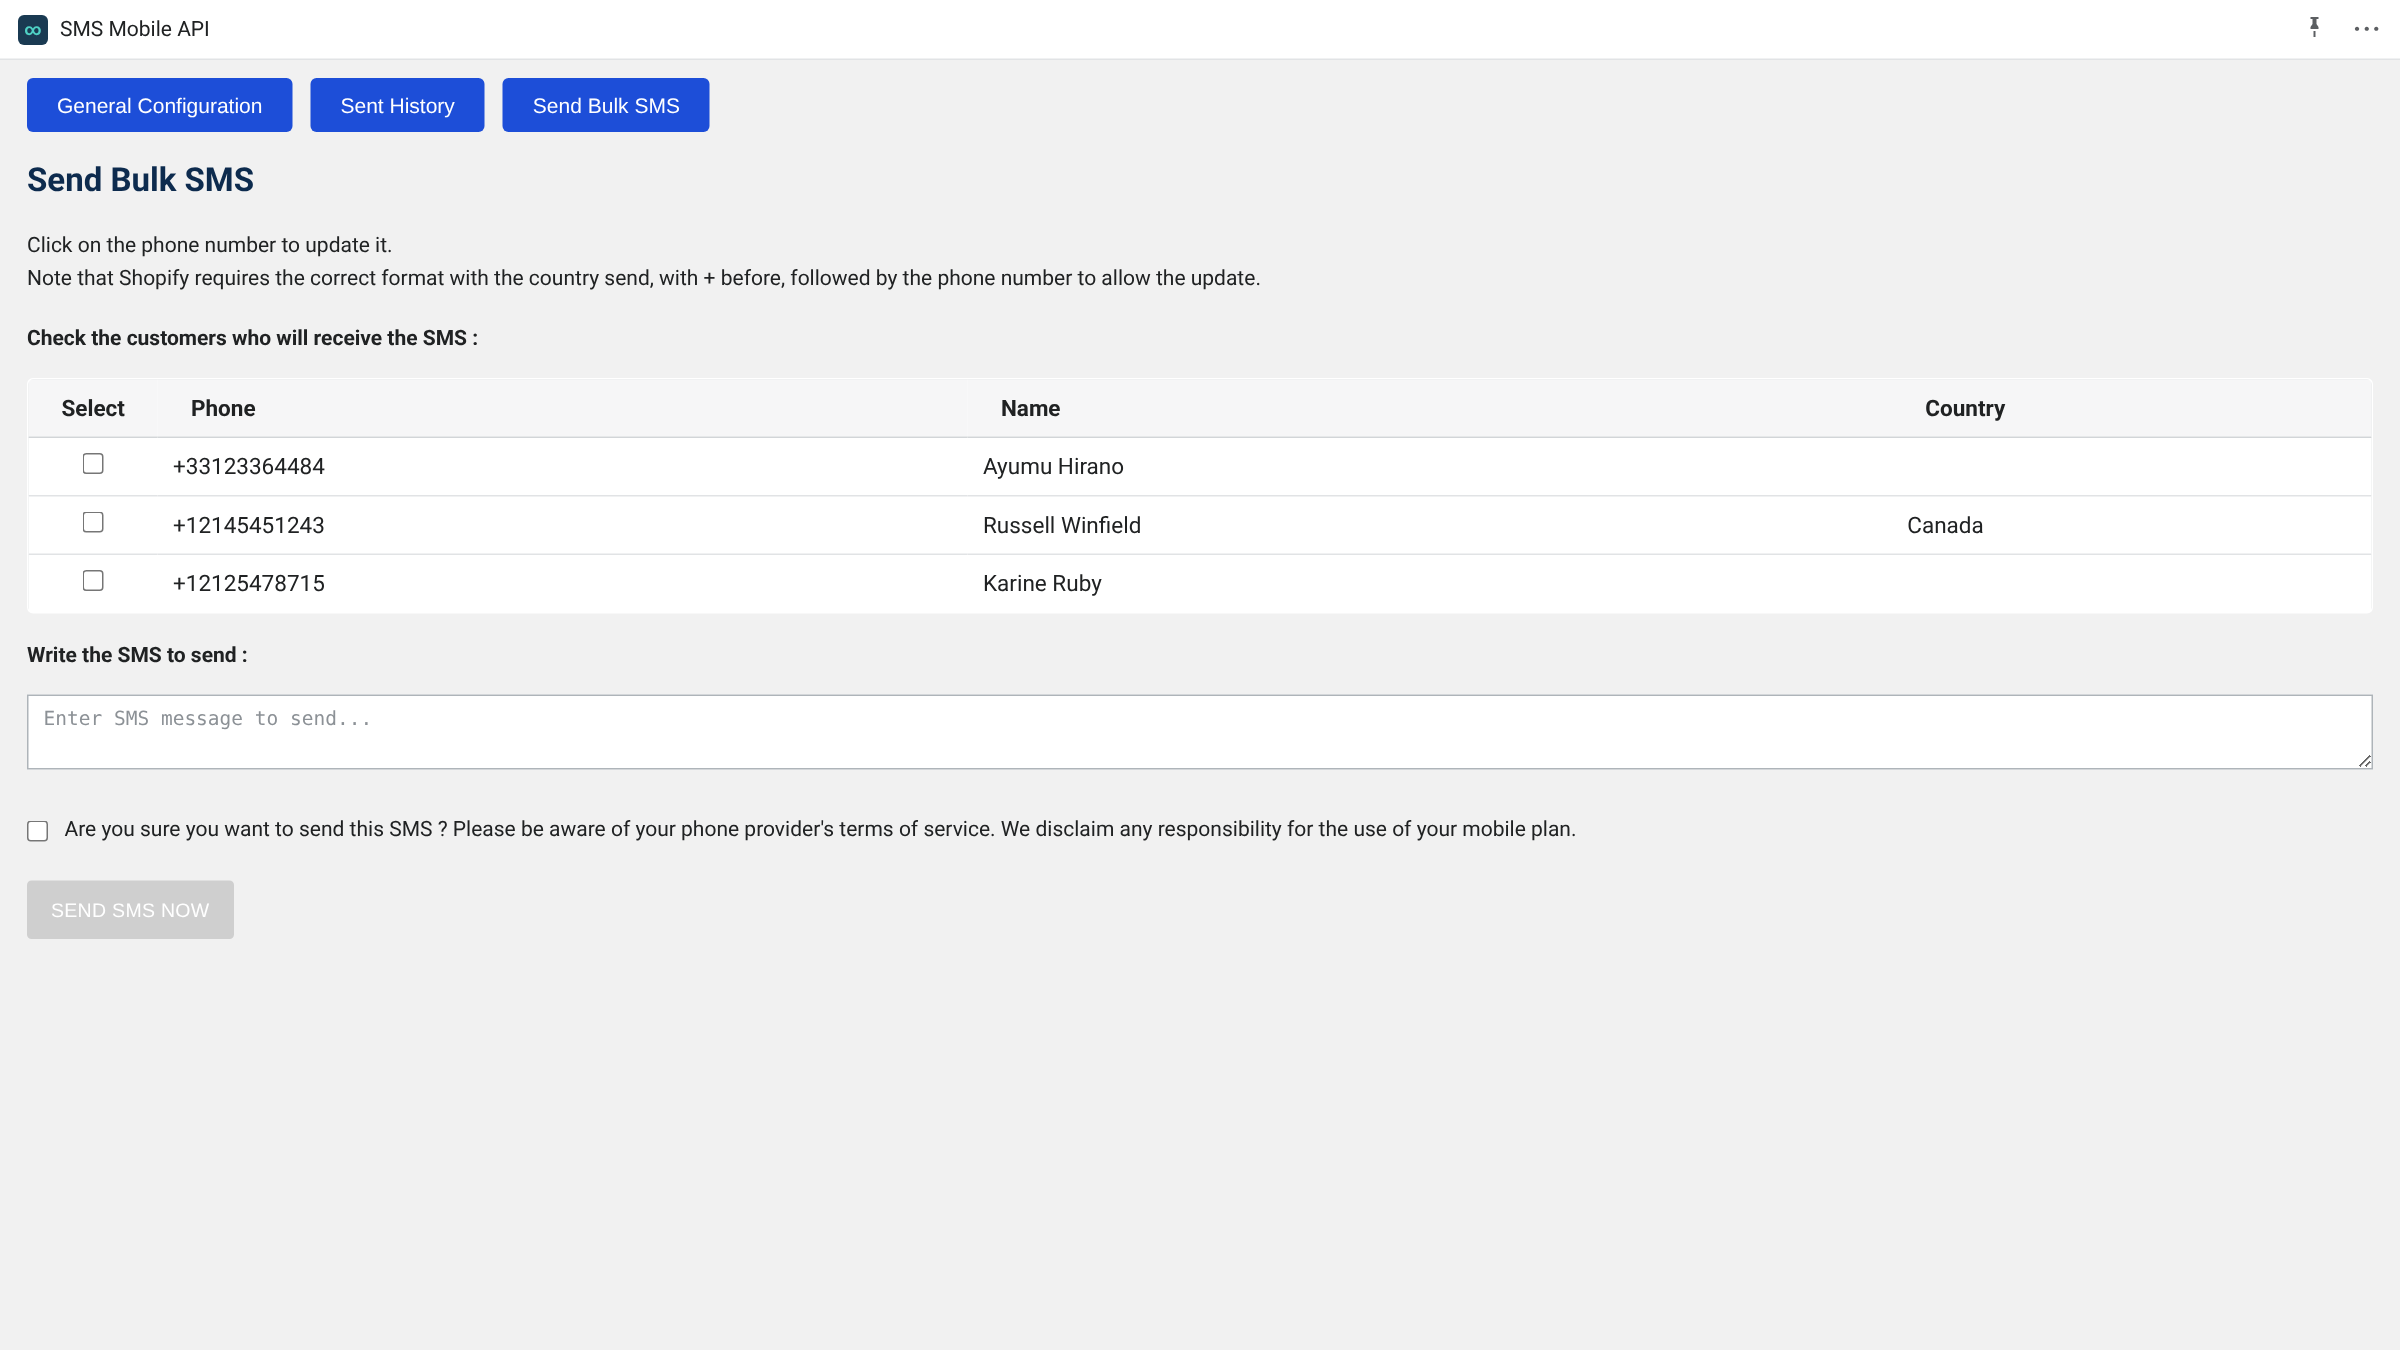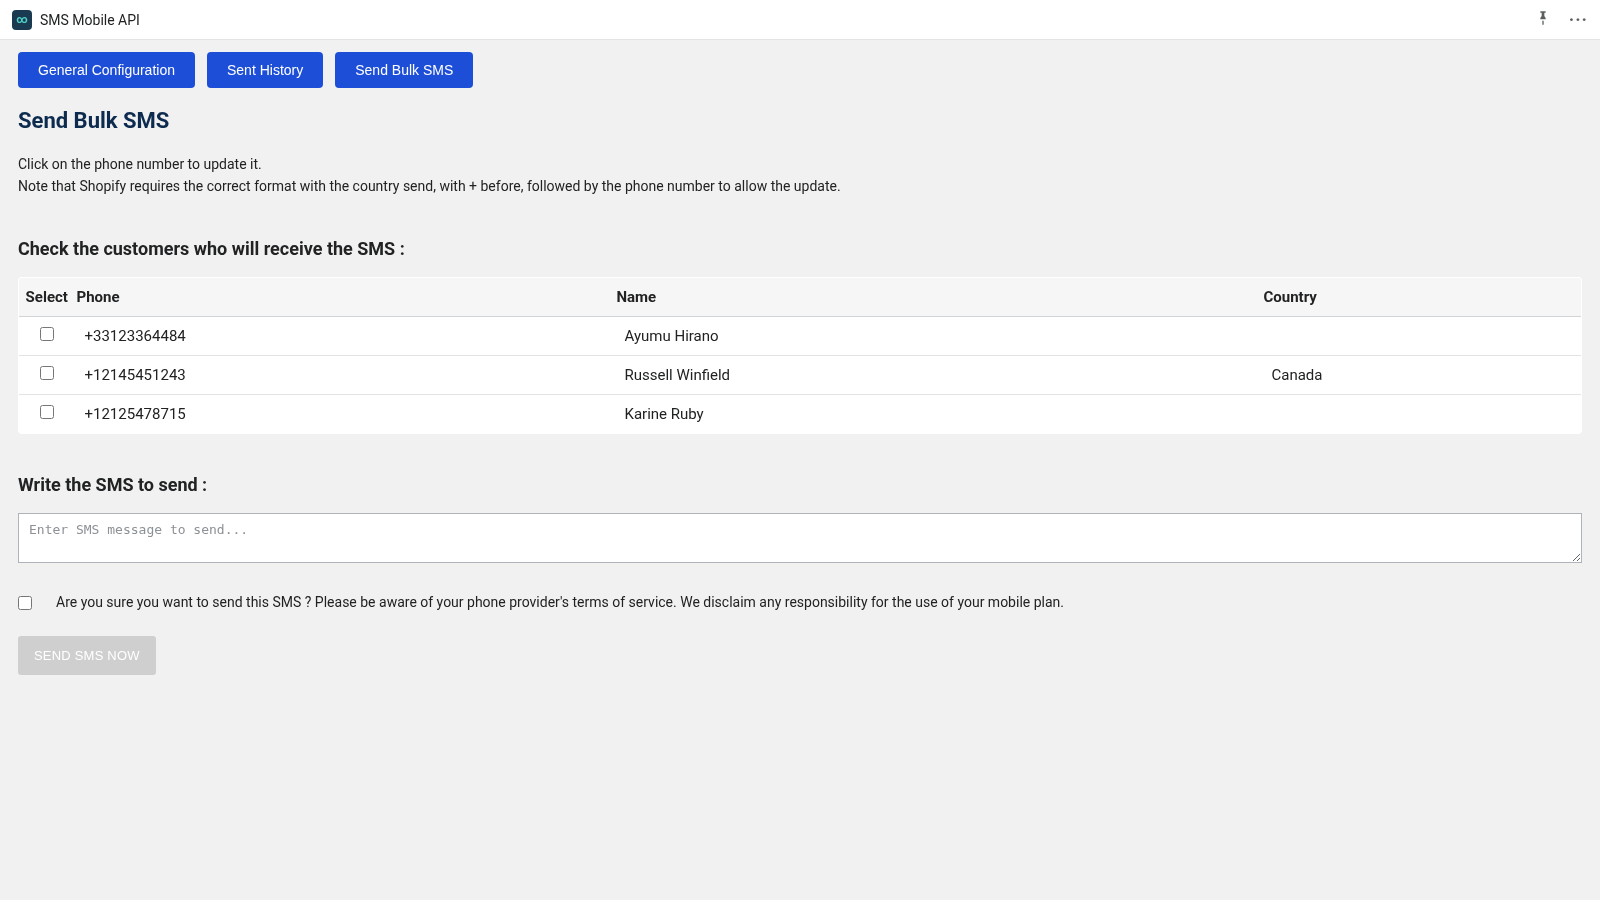--- a/index.html
+++ b/index.html
@@ -104,43 +104,43 @@
       font-size: 14px;
       color: #202223;
       line-height: 1.6;
     }
 
     .description-line {
       display: block;
     }
 
     .section-label {
-      font-size: 18px;
+      font-size: 14px;
       font-weight: 700;
       color: #202223;
-      margin-top: 40px;
+      margin-top: 20px;
       margin-bottom: 18px;
     }
 
     .customers-table {
       width: 100%;
       border-collapse: collapse;
       background: #fff;
       border: 1px solid #d2d5d8;
       border-radius: 4px;
       overflow: hidden;
     }
 
     .customers-table thead {
       background: #f6f6f7;
     }
 
     .customers-table th {
       text-align: left;
-      padding: 10px 2px;
+      padding: 10px 22px;
       font-size: 15px;
       font-weight: 700;
       color: #202223;
       border-bottom: 1px solid #d2d5d8;
     }
 
     .customers-table td {
       padding: 10px 10px;
       font-size: 15px;
       color: #202223;
@@ -185,21 +185,21 @@
       border-radius: 0;
     }
 
     .sms-textarea::placeholder {
       color: #8c9196;
     }
 
     .confirm-row {
       display: flex;
       align-items: flex-start;
-      gap: 24px;
+      gap: 11px;
       margin-top: 28px;
       font-size: 14px;
     }
 
     .confirm-row input[type="checkbox"] {
       width: 14px;
       height: 14px;
       margin-top: 2px;
       cursor: pointer;
     }

